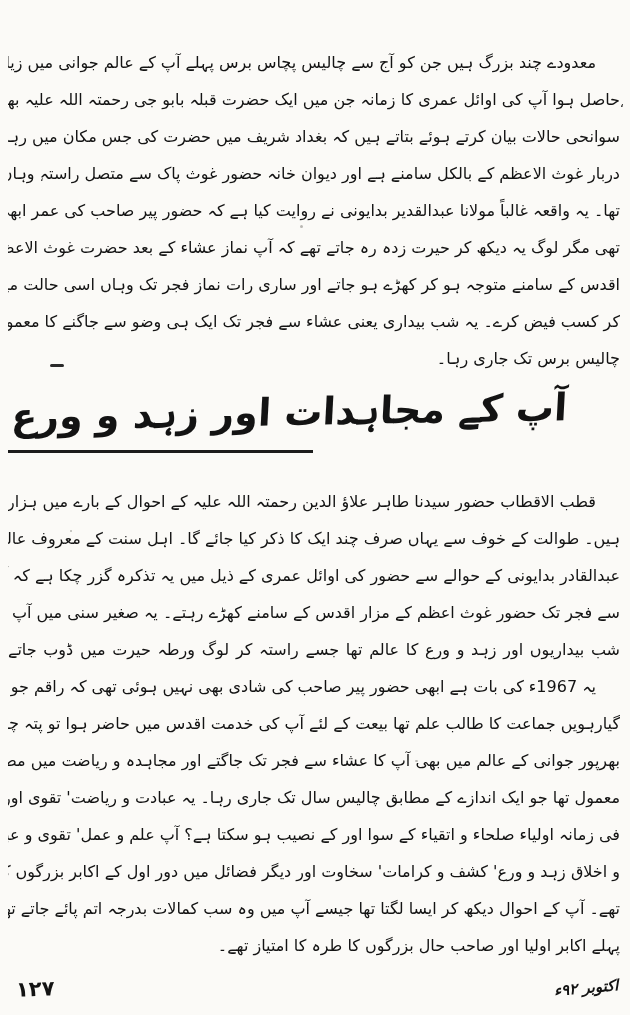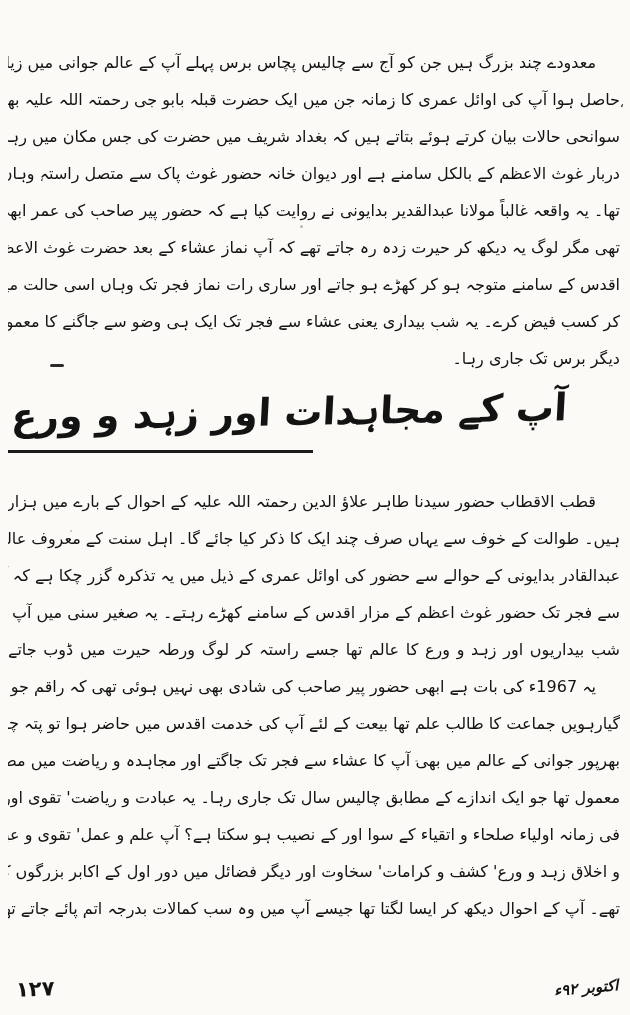--- a/index.html
+++ b/index.html
@@ -121,21 +121,21 @@
 
     <div class="para">
       <div class="line indent">معدودے چند بزرگ ہیں جن کو آج سے چالیس پچاس برس پہلے آپ کے عالم جوانی میں زیارت کا شرف</div>
       <div class="line">حاصل ہوا آپ کی اوائل عمری کا زمانہ جن میں ایک حضرت قبلہ بابو جی رحمتہ اللہ علیہ بھی تھے وہ آپ کے</div>
       <div class="line">سوانحی حالات بیان کرتے ہوئے بتاتے ہیں کہ بغداد شریف میں حضرت کی جس مکان میں رہائش تھی وہ</div>
       <div class="line">دربار غوث الاعظم کے بالکل سامنے ہے اور دیوان خانہ حضور غوث پاک سے متصل راستہ وہاں سے گزرتا</div>
       <div class="line">تھا۔ یہ واقعہ غالباً مولانا عبدالقدیر بدایونی نے روایت کیا ہے کہ حضور پیر صاحب کی عمر ابھی ۱۲، ۱۱ سال کی</div>
       <div class="line">تھی مگر لوگ یہ دیکھ کر حیرت زدہ رہ جاتے تھے کہ آپ نماز عشاء کے بعد حضرت غوث الاعظم کے مزار</div>
       <div class="line">اقدس کے سامنے متوجہ ہو کر کھڑے ہو جاتے اور ساری رات نماز فجر تک وہاں اسی حالت میں قیام فرما ہو</div>
       <div class="line">کر کسب فیض کرے۔ یہ شب بیداری یعنی عشاء سے فجر تک ایک ہی وضو سے جاگنے کا معمول کم و بیش</div>
-      <div class="line short">دیگر برس تک جاری رہا۔</div>
+      <div class="line short">چالیس برس تک جاری رہا۔</div>
     </div>
 
     <div class="heading-wrap">
       <div class="heading">آپ کے مجاہدات اور زہد و ورع</div>
       <div class="heading-underline"></div>
     </div>
 
     <div class="para">
       <div class="line indent">قطب الاقطاب حضور سیدنا طاہر علاؤ الدین رحمتہ اللہ علیہ کے احوال کے بارے میں ہزاروں واقعات</div>
       <div class="line">ہیں۔ طوالت کے خوف سے یہاں صرف چند ایک کا ذکر کیا جائے گا۔ اہل سنت کے معروف عالم دین مولانا</div>
@@ -145,20 +145,21 @@
     </div>
 
     <div class="para">
       <div class="line indent">یہ 1967ء کی بات ہے ابھی حضور پیر صاحب کی شادی بھی نہیں ہوئی تھی کہ راقم جو اس وقت</div>
       <div class="line">گیارہویں جماعت کا طالب علم تھا بیعت کے لئے آپ کی خدمت اقدس میں حاضر ہوا تو پتہ چلا کہ اس</div>
       <div class="line">بھرپور جوانی کے عالم میں بھی آپ کا عشاء سے فجر تک جاگتے اور مجاہدہ و ریاضت میں مصروف رہنے کا</div>
       <div class="line">معمول تھا جو ایک اندازے کے مطابق چالیس سال تک جاری رہا۔ یہ عبادت و ریاضت' تقوی اور مجاہدے</div>
       <div class="line">فی زمانہ اولیاء صلحاء و اتقیاء کے سوا اور کے نصیب ہو سکتا ہے؟ آپ علم و عمل' تقوی و عبادت' اخلاص</div>
       <div class="line">و اخلاق زہد و ورع' کشف و کرامات' سخاوت اور دیگر فضائل میں دور اول کے اکابر بزرگوں کا کامل نمونہ</div>
       <div class="line">تھے۔ آپ کے احوال دیکھ کر ایسا لگتا تھا جیسے آپ میں وہ سب کمالات بدرجہ اتم پائے جاتے تھے جو صدیوں</div>
+      <div class="line short">پہلے اکابر اولیا اور صاحب حال بزرگوں کا طرہ کا امتیاز تھے۔</div>
     </div>
 
   </div>
 
   <div class="footer">
     <span class="page-number">۱۲۷</span>
     <span class="issue-label">اکتوبر ۹۲ء</span>
   </div>
 
 </div>

